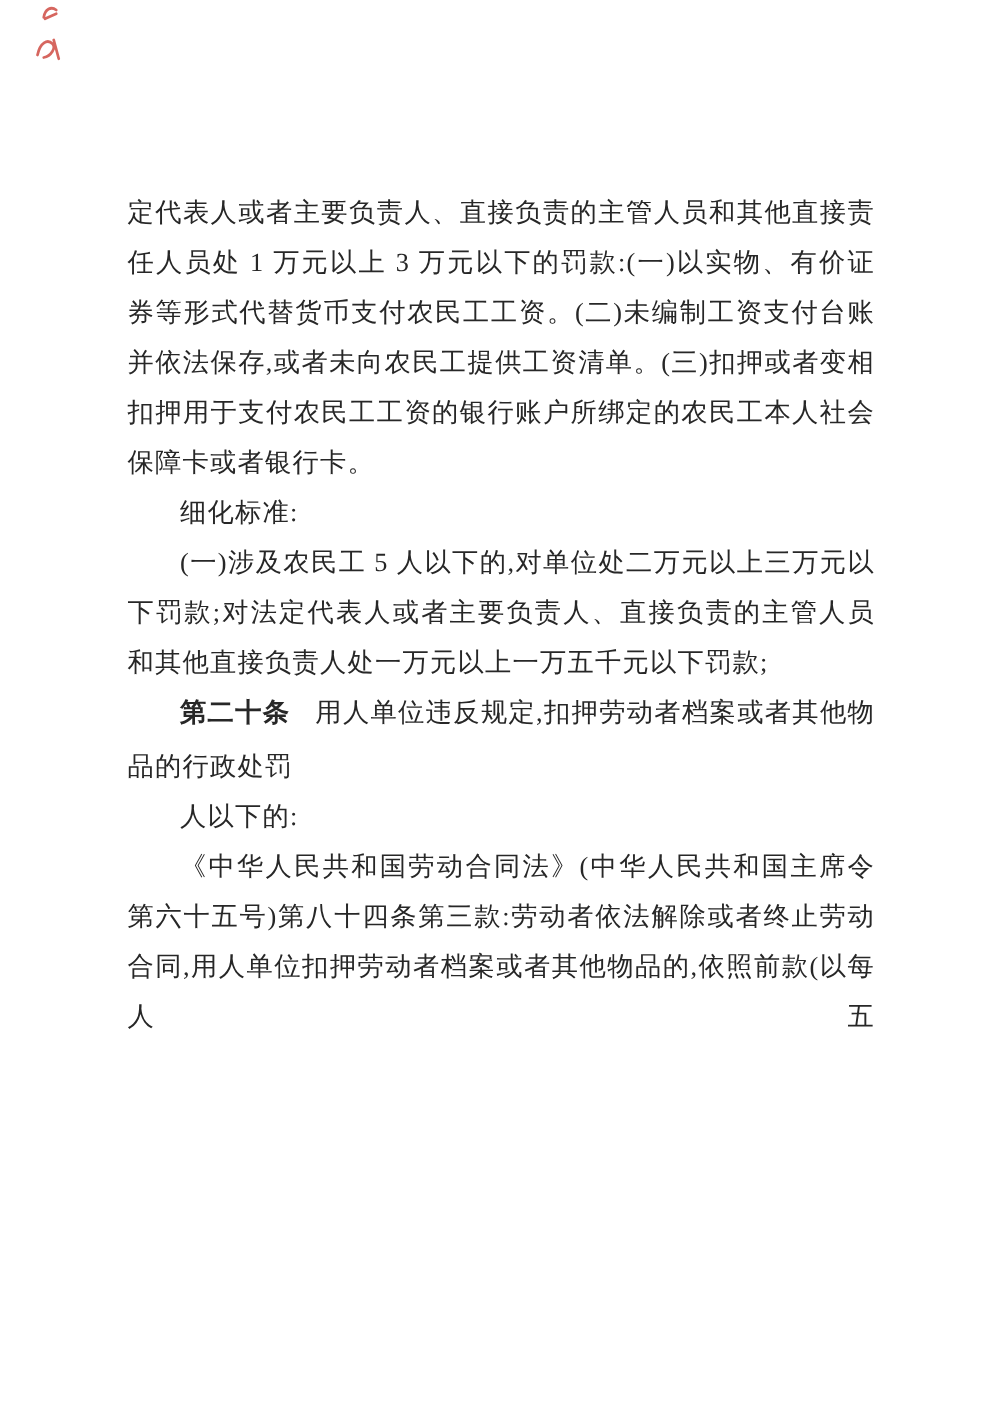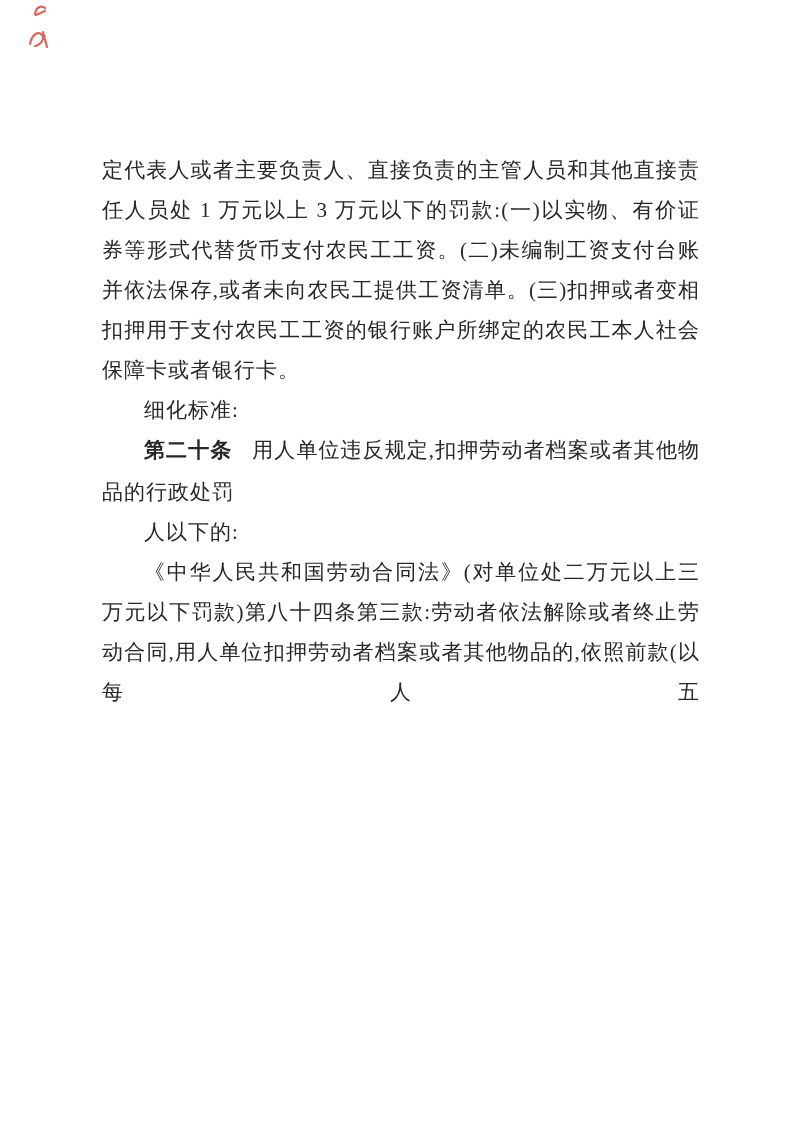--- a/index.html
+++ b/index.html
@@ -67,25 +67,26 @@
       <path d="M9 12 C10 5, 15 3, 19 6 M10 13 L19 9" stroke="#cf4b43" stroke-width="2.2" fill="none" stroke-linecap="round" opacity="0.85"></path>
       <path d="M4 42 C6 32, 12 29, 16 33 C19 36, 15 43, 9 44 M17 30 L21 45" stroke="#cf4b43" stroke-width="2.2" fill="none" stroke-linecap="round" opacity="0.85"></path>
     </svg>
   </div>
 
   <div class="content">
     <p>定代表人或者主要负责人、直接负责的主管人员和其他直接责任人员处 1 万元以上 3 万元以下的罚款:(一)以实物、有价证券等形式代替货币支付农民工工资。(二)未编制工资支付台账并依法保存,或者未向农民工提供工资清单。(三)扣押或者变相扣押用于支付农民工工资的银行账户所绑定的农民工本人社会保障卡或者银行卡。</p>
 
     <p class="indent">细化标准:</p>
 
+    <p class="indent">(一)涉及农民工 5 人以下的,对单位处二万元以上三万元以下罚款;对法定代表人或者主要负责人、直接负责的主管人员和其他直接负责人处一万元以上一万五千元以下罚款;</p>
 
 
 
     <p class="indent"><span class="article-heading">第二十条</span><span>用人单位违反规定,扣押劳动者档案或者其他物品的行政处罚</span></p>
 
     <p class="indent">人以下的:</p>
 
-    <p class="indent fill-last">《中华人民共和国劳动合同法》(对单位处二万元以上三万元以下罚款)第八十四条第三款:劳动者依法解除或者终止劳动合同,用人单位扣押劳动者档案或者其他物品的,依照前款(以每人五</p>
+    <p class="indent fill-last">《中华人民共和国劳动合同法》(中华人民共和国主席令第六十五号)第八十四条第三款:劳动者依法解除或者终止劳动合同,用人单位扣押劳动者档案或者其他物品的,依照前款(以每人五</p>
   </div>
 
   <div class="page-footer">— 24 —</div>
 
 </div>
 
 </body></html>

